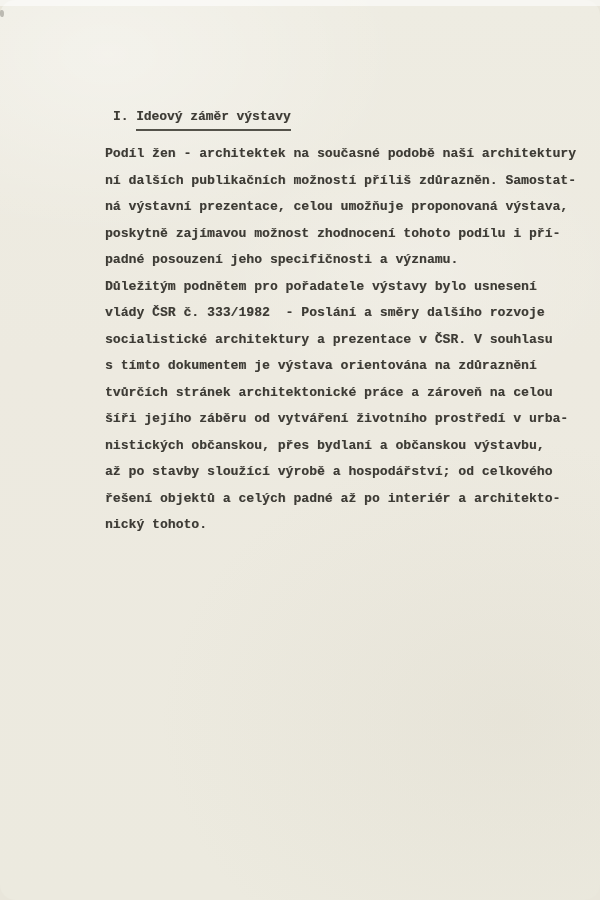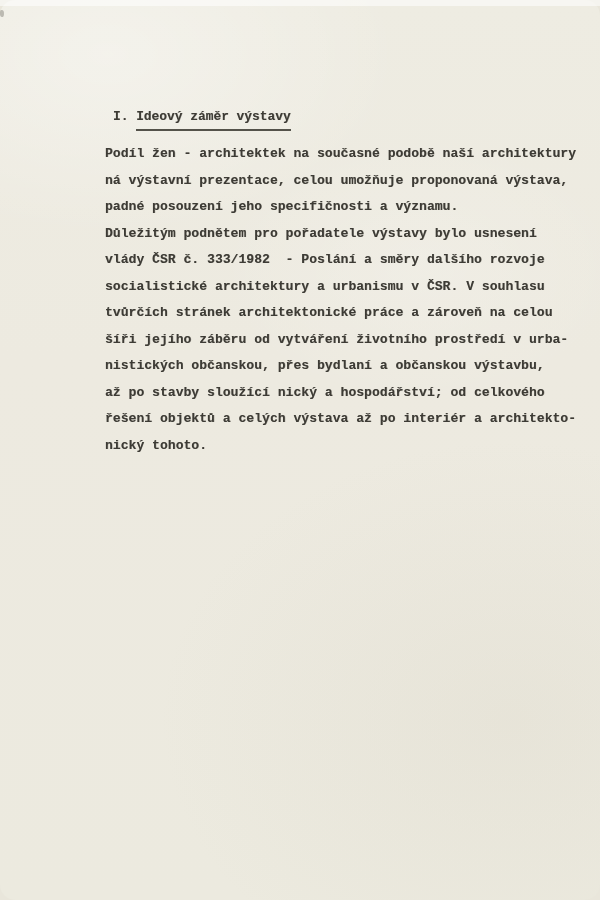--- a/index.html
+++ b/index.html
@@ -76,26 +76,29 @@
 <body>
 
 <div class="paper">
 
   <div class="heading">
     <span>I. </span><span class="heading-title">Ideový záměr výstavy</span>
   </div>
 
   <div class="body-text">
       <div class="text-line">Podíl žen - architektek na současné podobě naší architektury</div>
+      <div class="text-line">ní dalších publikačních možností příliš zdůrazněn. Samostat-</div>
       <div class="text-line">ná výstavní prezentace, celou umožňuje proponovaná výstava,</div>
+      <div class="text-line">poskytně zajímavou možnost zhodnocení tohoto podílu i pří-</div>
       <div class="text-line">padné posouzení jeho specifičnosti a významu.</div>
       <div class="text-line">Důležitým podnětem pro pořadatele výstavy bylo usnesení</div>
       <div class="text-line">vlády ČSR č. 333/1982  - Poslání a směry dalšího rozvoje</div>
-      <div class="text-line">socialistické architektury a urbanismu v ČSR. V souhlasu</div>
+      <div class="text-line">socialistické architektury a prezentace v ČSR. V souhlasu</div>
+      <div class="text-line">s tímto dokumentem je výstava orientována na zdůraznění</div>
       <div class="text-line">tvůrčích stránek architektonické práce a zároveň na celou</div>
       <div class="text-line">šíři jejího záběru od vytváření životního prostředí v urba-</div>
       <div class="text-line">nistických občanskou, přes bydlaní a občanskou výstavbu,</div>
-      <div class="text-line">až po stavby sloužící nický a hospodářství; od celkového</div>
-      <div class="text-line">řešení objektů a celých výstava až po interiér a architekto-</div>
+      <div class="text-line">až po stavby sloužící výrobě a hospodářství; od celkového</div>
+      <div class="text-line">řešení objektů a celých padné až po interiér a architekto-</div>
       <div class="text-line">nický tohoto.</div>
     </div>
 
 </div>
 
 </body></html>

